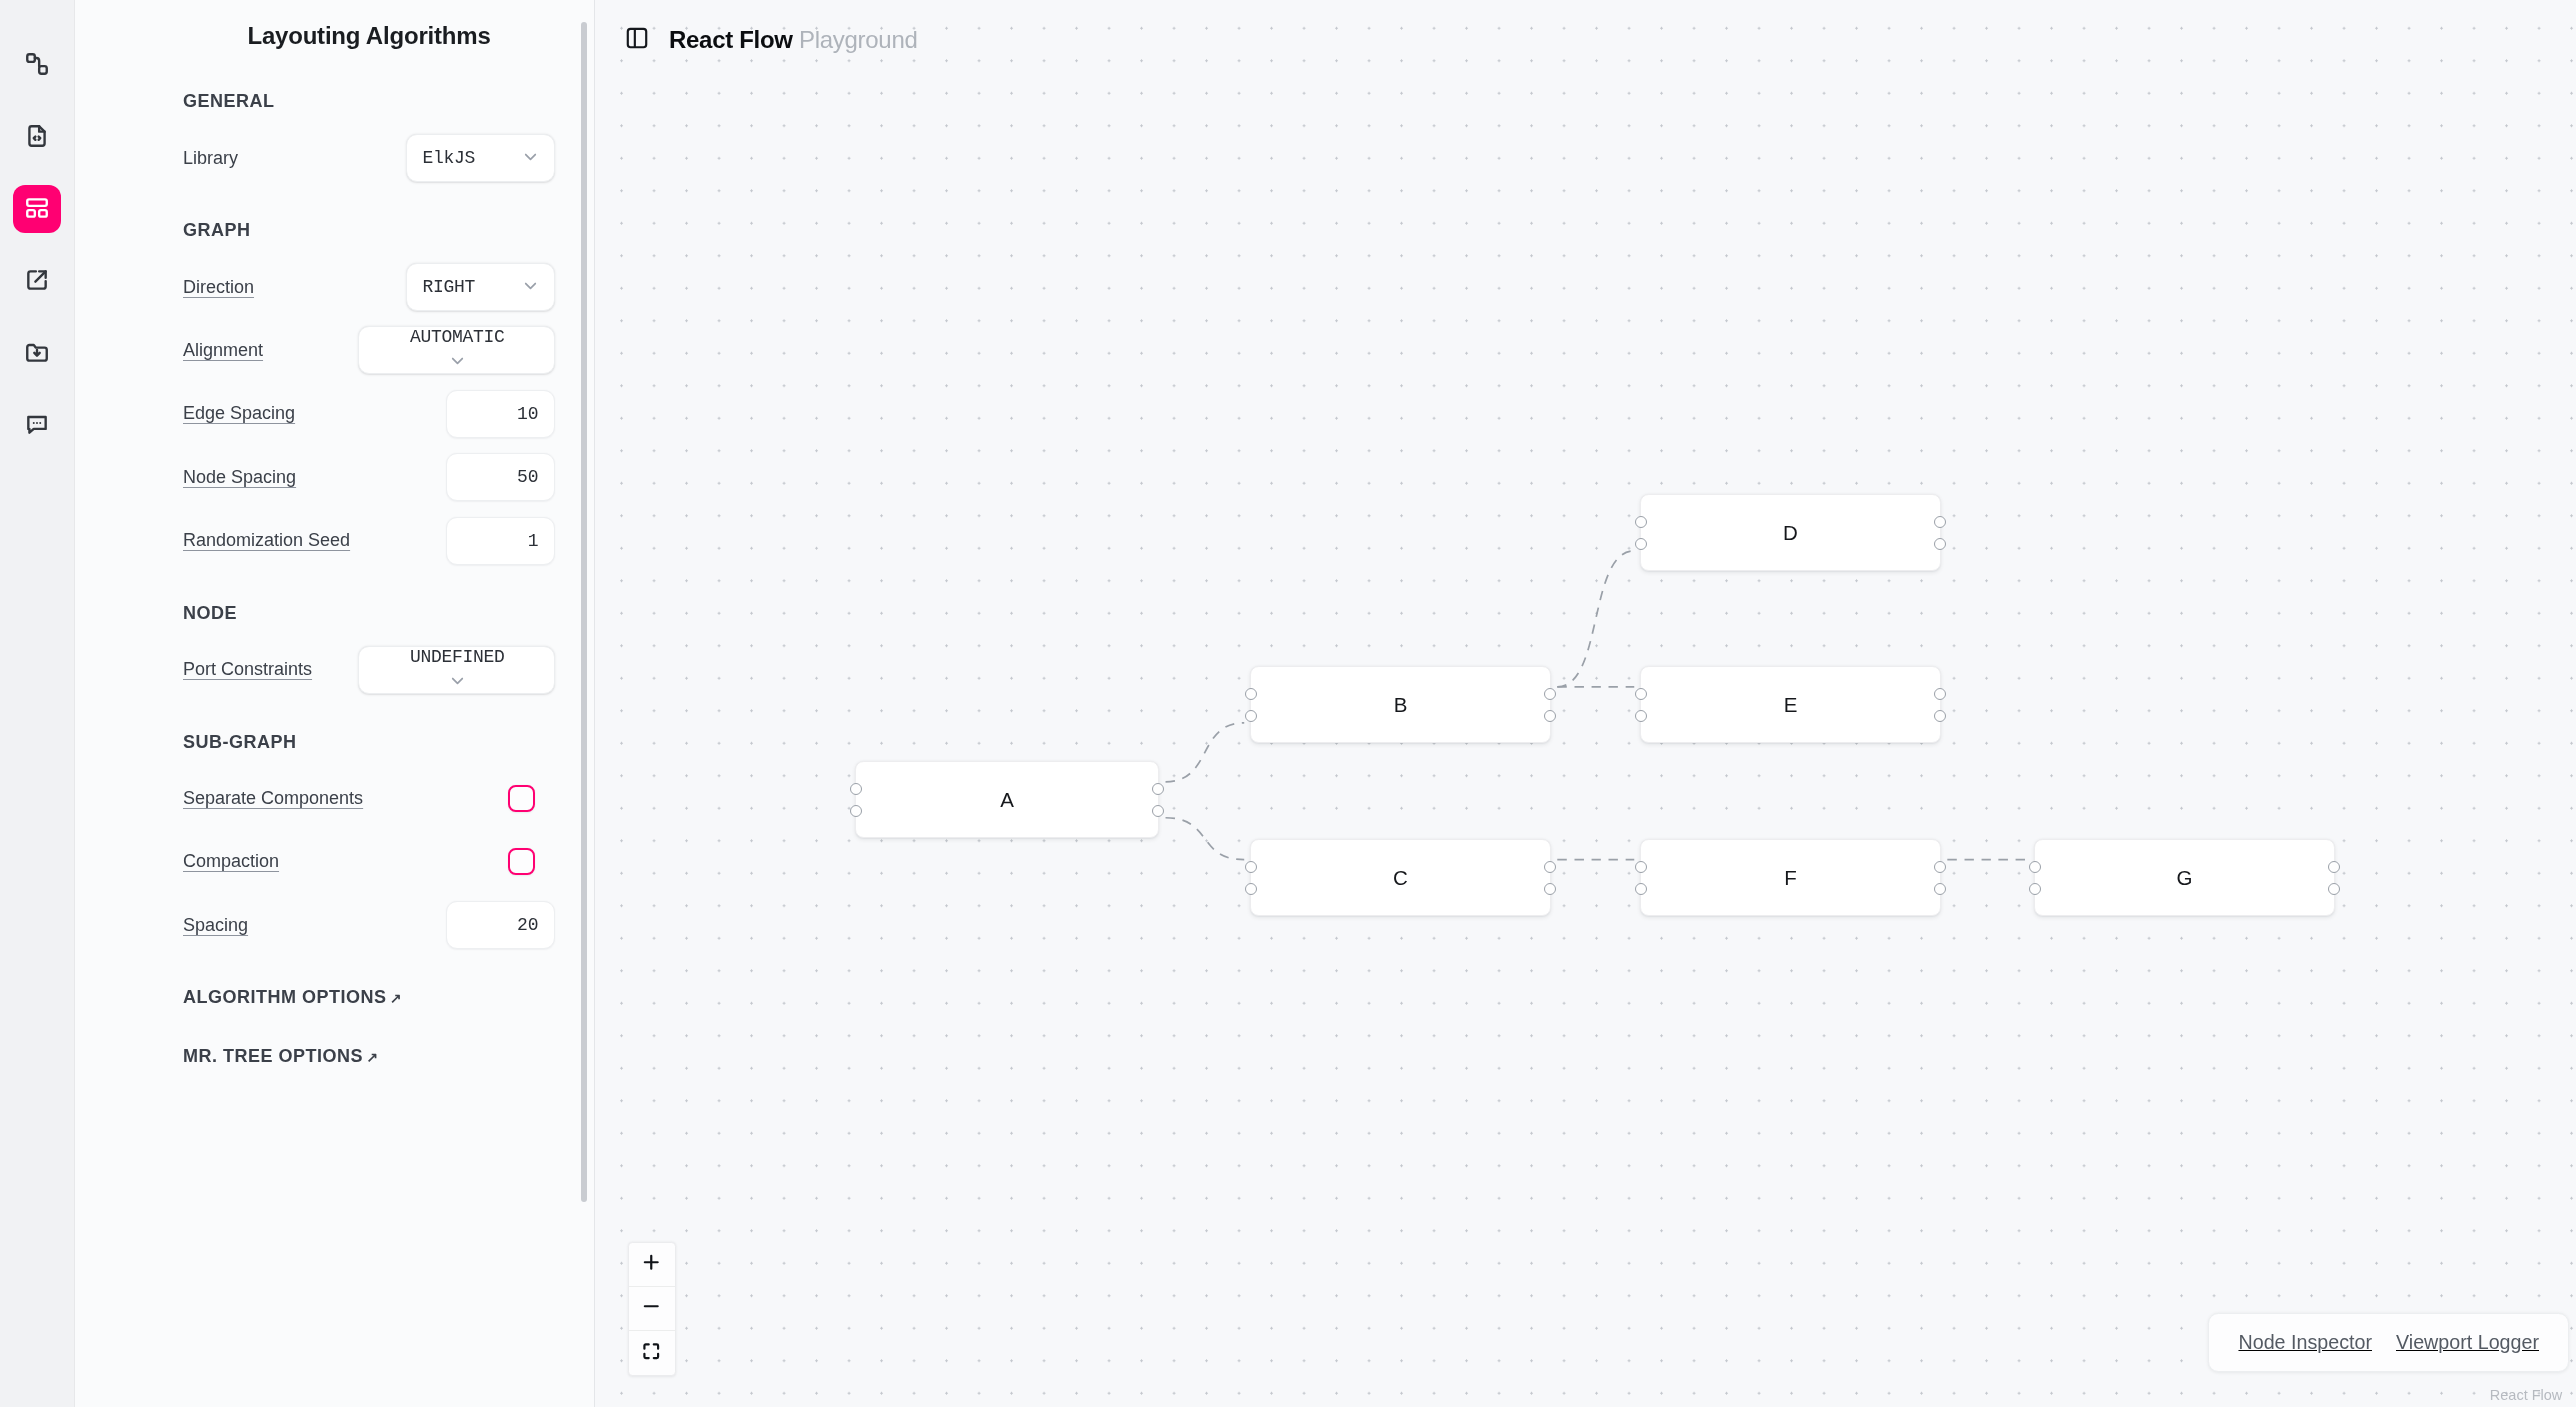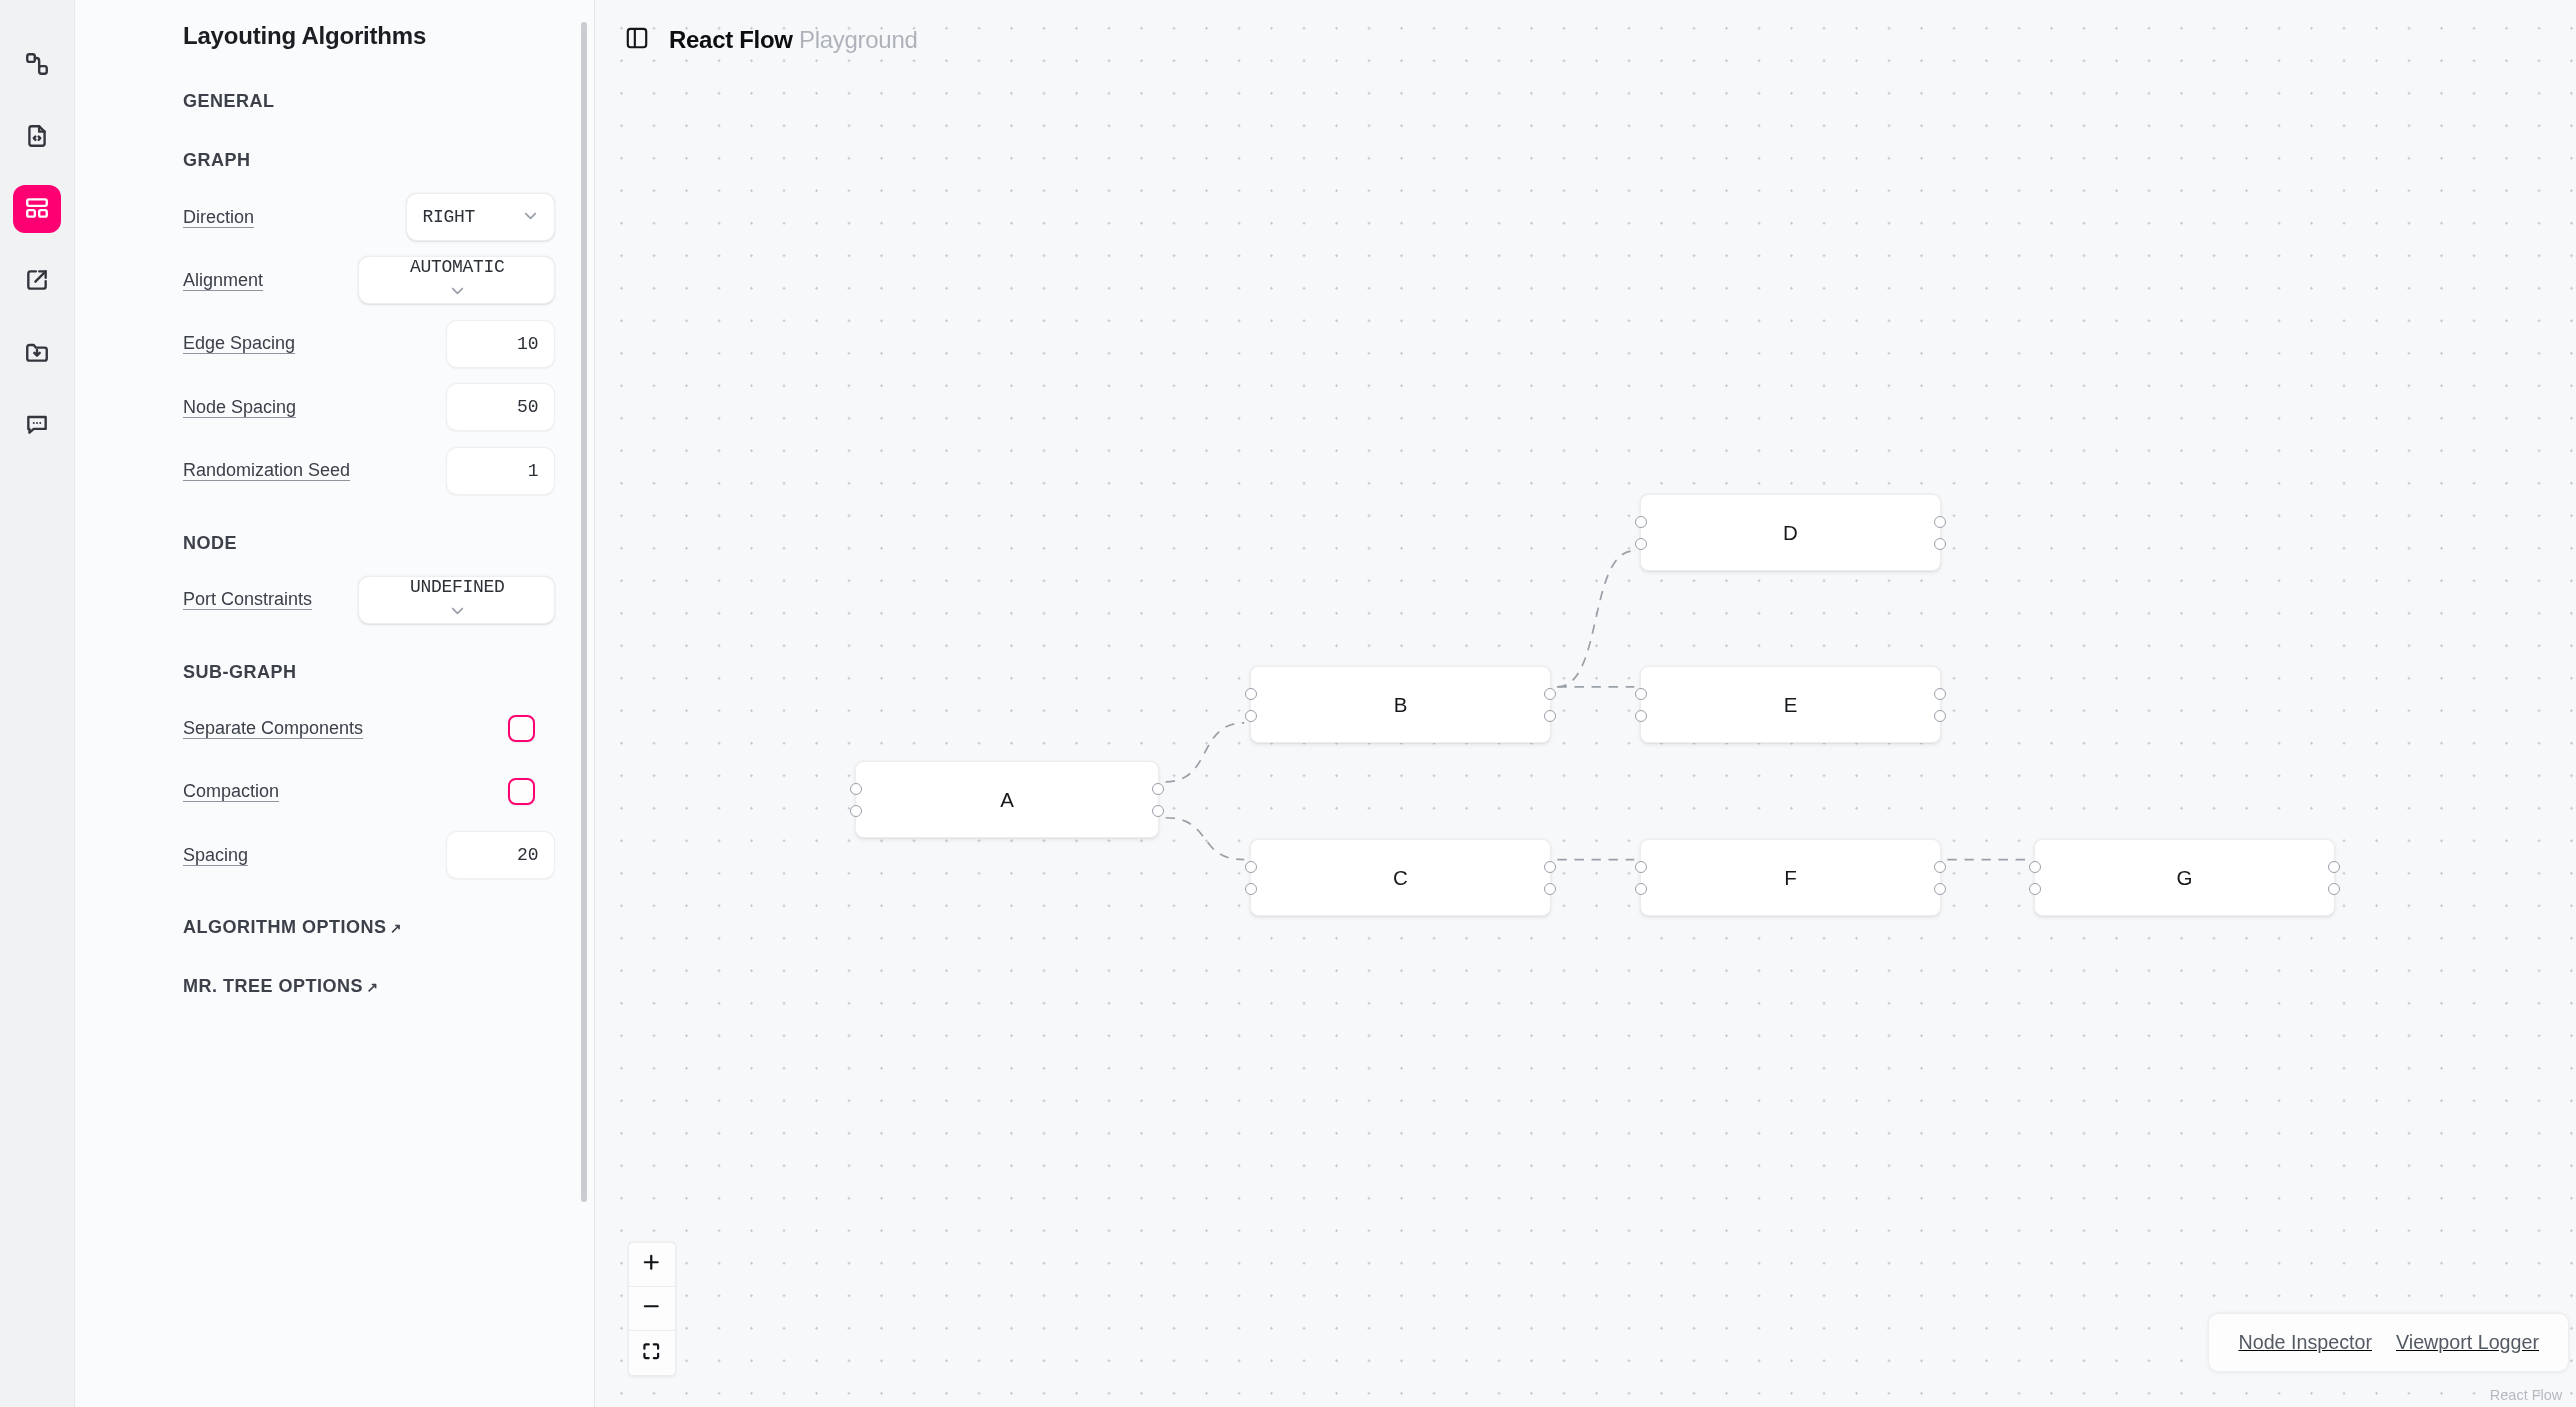--- a/index.html
+++ b/index.html
@@ -42,20 +42,21 @@
     flex-shrink: 0;
   }
   .panel-inner {
     padding: 22px 39px 34px 108px;
     height: 100%;
   }
   .panel-title {
     font-size: 24px; font-weight: bold; color: #1a1d21;
     letter-spacing: -0.2px;
     margin-bottom: 41px;
+    text-align: center;
   }
   .section-head {
     font-size: 18px; font-weight: 600; color: #3b4049;
     letter-spacing: 0.5px;
     margin-top: 38px; margin-bottom: 22px;
     display: flex; align-items: baseline; gap: 3.4px;
   }
   .section-head:first-of-type { margin-top: 0; }
   .ext-arrow { font-size: 13.7px; color: #3b4049; }
 
@@ -286,20 +287,29 @@
       </span>
     </div>
   </div>
 
   <div class="panel">
     <div class="panel-inner" id="panel-inner">
       <div class="panel-title">Layouting Algorithms</div>
       <div id="sections">
           <div class="section-head">
             <span>GENERAL</span>
+          </div>
+          <div class="row">
+            <div class="row-label plain">Library</div>
+            <div class="ctl select">
+              <span class="select-val">ElkJS</span>
+              <span><svg class="chev" viewBox="0 0 24 24">
+                  <path d="M6 9.5 12 15.5 18 9.5"></path>
+                </svg></span>
+            </div>
           </div>
           <div class="section-head">
             <span>GRAPH</span>
           </div>
           <div class="row">
             <div class="row-label">Direction</div>
             <div class="ctl select">
               <span class="select-val">RIGHT</span>
               <span><svg class="chev" viewBox="0 0 24 24">
                   <path d="M6 9.5 12 15.5 18 9.5"></path>

